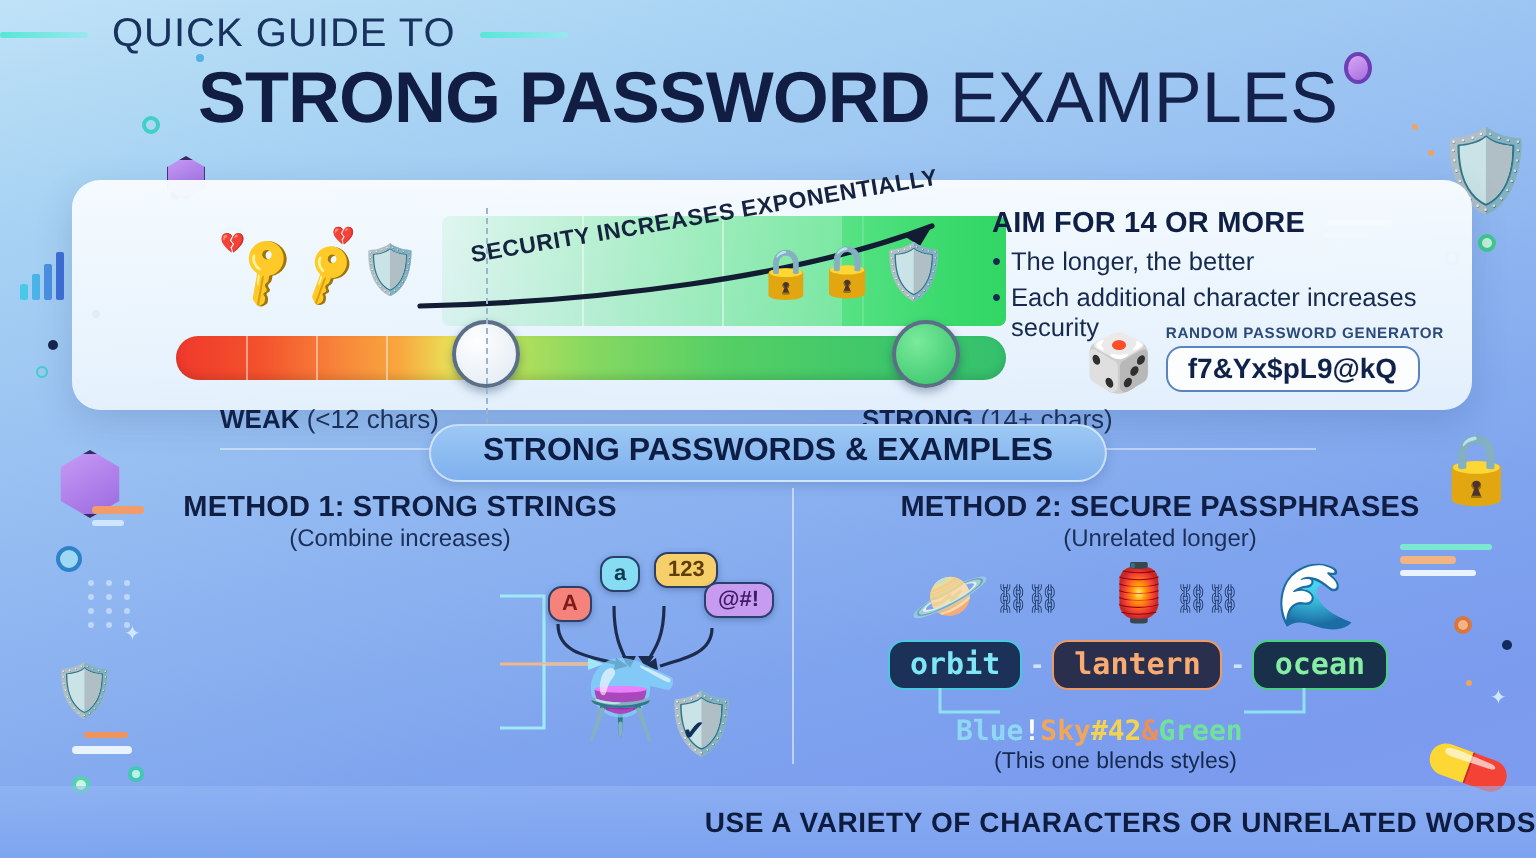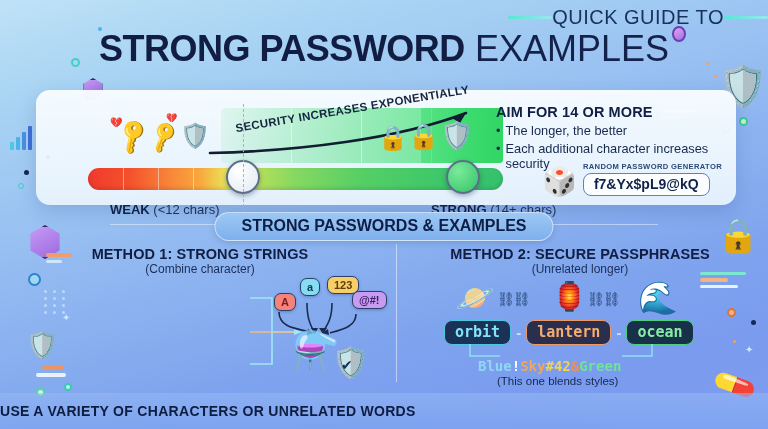--- a/index.html
+++ b/index.html
@@ -23,21 +23,21 @@
     clip-path: polygon(50% 0%, 93% 25%, 93% 75%, 50% 100%, 7% 75%, 7% 25%);
     border: 2px solid #3a2a6a;
   }
   .dotgrid { display: grid; grid-template-columns: repeat(3, 5px); gap: 4px; }
   .dotgrid i { width: 3px; height: 3px; border-radius: 50%; background: #cfe2fb; display:block; opacity:.75; }
 
   
   .header { position: absolute; top: 6px; left: 0; right: 0; text-align: center; }
   .kicker {
     font-size: 20px; letter-spacing: .5px; color: #17325c; font-weight: 400;
-    display: flex; align-items: center; justify-content: flex-end; 
+    display: flex; align-items: center; justify-content: flex-start; gap: 12px;
   }
   .kicker .rule { width: 44px; height: 3px; border-radius: 2px;
     background: linear-gradient(90deg,#57e7d6,#9ae6ef); }
   .title { font-size: 36px; line-height: 1.05; margin-top: 1px; white-space: nowrap; }
   .title .t-bold { font-weight: 700; color: #111d42; letter-spacing: -0.5px; }
   .title .t-light { font-weight: 300; color: #14224b; letter-spacing: 0px; }
 
   
   .panel {
     position: absolute; left: 36px; top: 90px; width: 700px; height: 115px;
@@ -144,21 +144,21 @@
     font-family: "DejaVu Sans Mono", monospace; font-size: 14px; font-weight: 700; }
   .blend .c1 { color: #8fd8f4; } .blend .c2 { color: #ffffff; }
   .blend .c3 { color: #f2a65a; } .blend .c4 { color: #f5d24f; }
   .blend .c5 { color: #f08e54; } .blend .c6 { color: #6fe39b; }
   .blend-note { position: absolute; left: 497px; top: 375px; font-size: 11.5px; color: #16294f; }
 
   
   .bottom {
     position: absolute; left: 0; right: 0; bottom: 0; height: 36px;
     background: linear-gradient(180deg, rgba(150,185,245,.55), rgba(125,165,240,.75));
-    display: flex; align-items: center; justify-content: flex-start;
+    display: flex; align-items: center; justify-content: flex-end;
   }
   .bottom span { font-size: 14px; font-weight: 700; color: #0e1c40; letter-spacing: .3px; }
 
   
   .illus { position: absolute; line-height: 1; user-select: none; }
 </style>
 </head>
 <body>
 
 <div class="infographic">
@@ -308,21 +308,21 @@
     </div>
   </div>
 
   <div class="sec-rule" style="left:110px;width:130px;"></div>
   <div class="sec-rule" style="right:110px;width:130px;"></div>
   <div class="sec-ribbon">STRONG PASSWORDS &amp; EXAMPLES</div>
   <div class="divider-v"></div>
 
   <div class="m-head" style="left:60px;top:246px;width:280px;">
     <div class="t">METHOD 1: STRONG STRINGS</div>
-    <div class="s">(Combine character)</div>
+    <div class="s">(Combine increases)</div>
   </div>
 
 
   <svg style="position:absolute;left:250px;top:285px;width:70px;height:90px;">
     <path d="M0,13 H22 V47 H48" fill="none" stroke="#9fe8f6" stroke-width="1.6"></path>
     <path d="M0,47 H48" fill="none" stroke="#f2b889" stroke-width="1.6"></path>
     <path d="M0,79 H22 V47" fill="none" stroke="#9fe8f6" stroke-width="1.6"></path>
     <path d="M44,44 l8,3 l-8,3 z" fill="#9fe8f6"></path>
   </svg>
 

